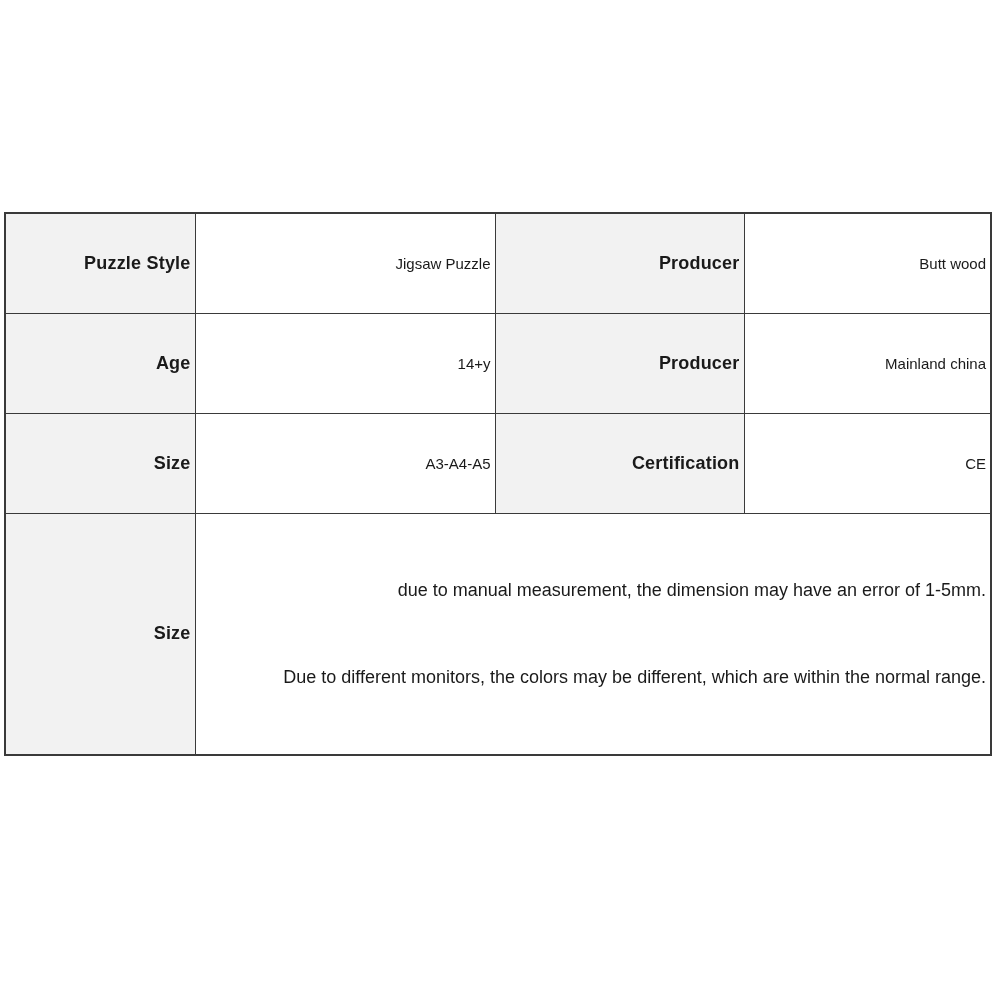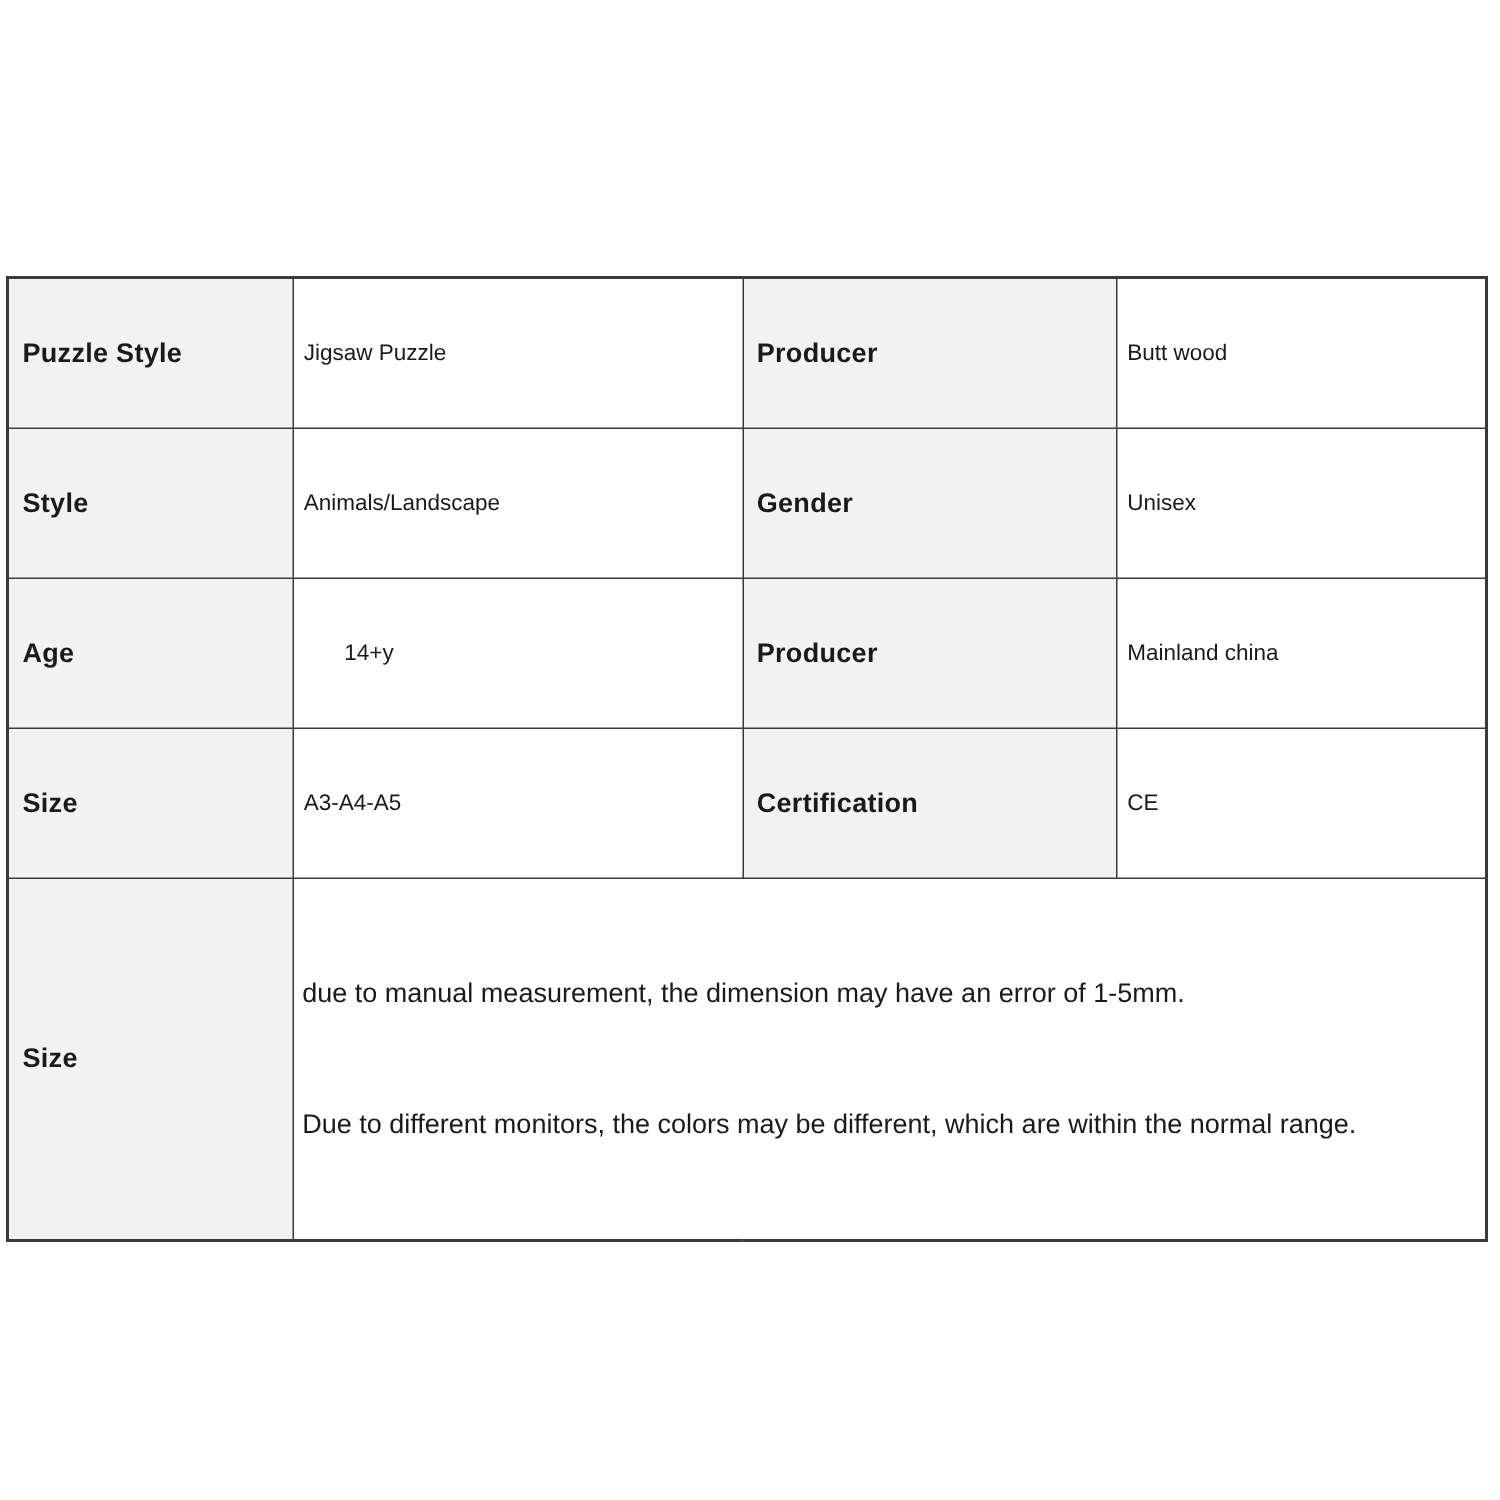--- a/index.html
+++ b/index.html
@@ -13,26 +13,27 @@
   }
   .page {
     position: relative;
     width: 1000px;
     height: 1000px;
     background: #ffffff;
     overflow: hidden;
   }
   table.spec-table {
     position: absolute;
-    top: 184px;
+    top: 212px;
     left: 4px;
     width: 986px;
     border-collapse: collapse;
     table-layout: fixed;
     border: 2px solid #3a3a3a;
+    text-align: right;
   }
   table.spec-table td {
     border: 1.5px solid #3a3a3a;
     vertical-align: middle;
     overflow: hidden;
   }
   tr.spec-row { height: 100px; }
   tr.warning-row { height: 101px; }
   tr.note-row { height: 100px; }
   td.label-cell {
@@ -73,26 +74,20 @@
       <col style="width:247px">
     </colgroup>
     <tbody>
       <tr class="spec-row">
         <td class="label-cell">Puzzle Style</td>
         <td class="value-cell">Jigsaw Puzzle</td>
         <td class="label-cell">Producer</td>
         <td class="value-cell">Butt wood</td>
       </tr>
       <tr class="spec-row">
-        <td class="label-cell">Style</td>
-        <td class="value-cell">Animals/Landscape</td>
-        <td class="label-cell">Gender</td>
-        <td class="value-cell">Unisex</td>
-      </tr>
-      <tr class="spec-row">
         <td class="label-cell">Age</td>
         <td class="value-cell value-indent">14+y</td>
         <td class="label-cell">Producer</td>
         <td class="value-cell">Mainland china</td>
       </tr>
       <tr class="spec-row">
         <td class="label-cell">Size</td>
         <td class="value-cell">A3-A4-A5</td>
         <td class="label-cell">Certification</td>
         <td class="value-cell">CE</td>

